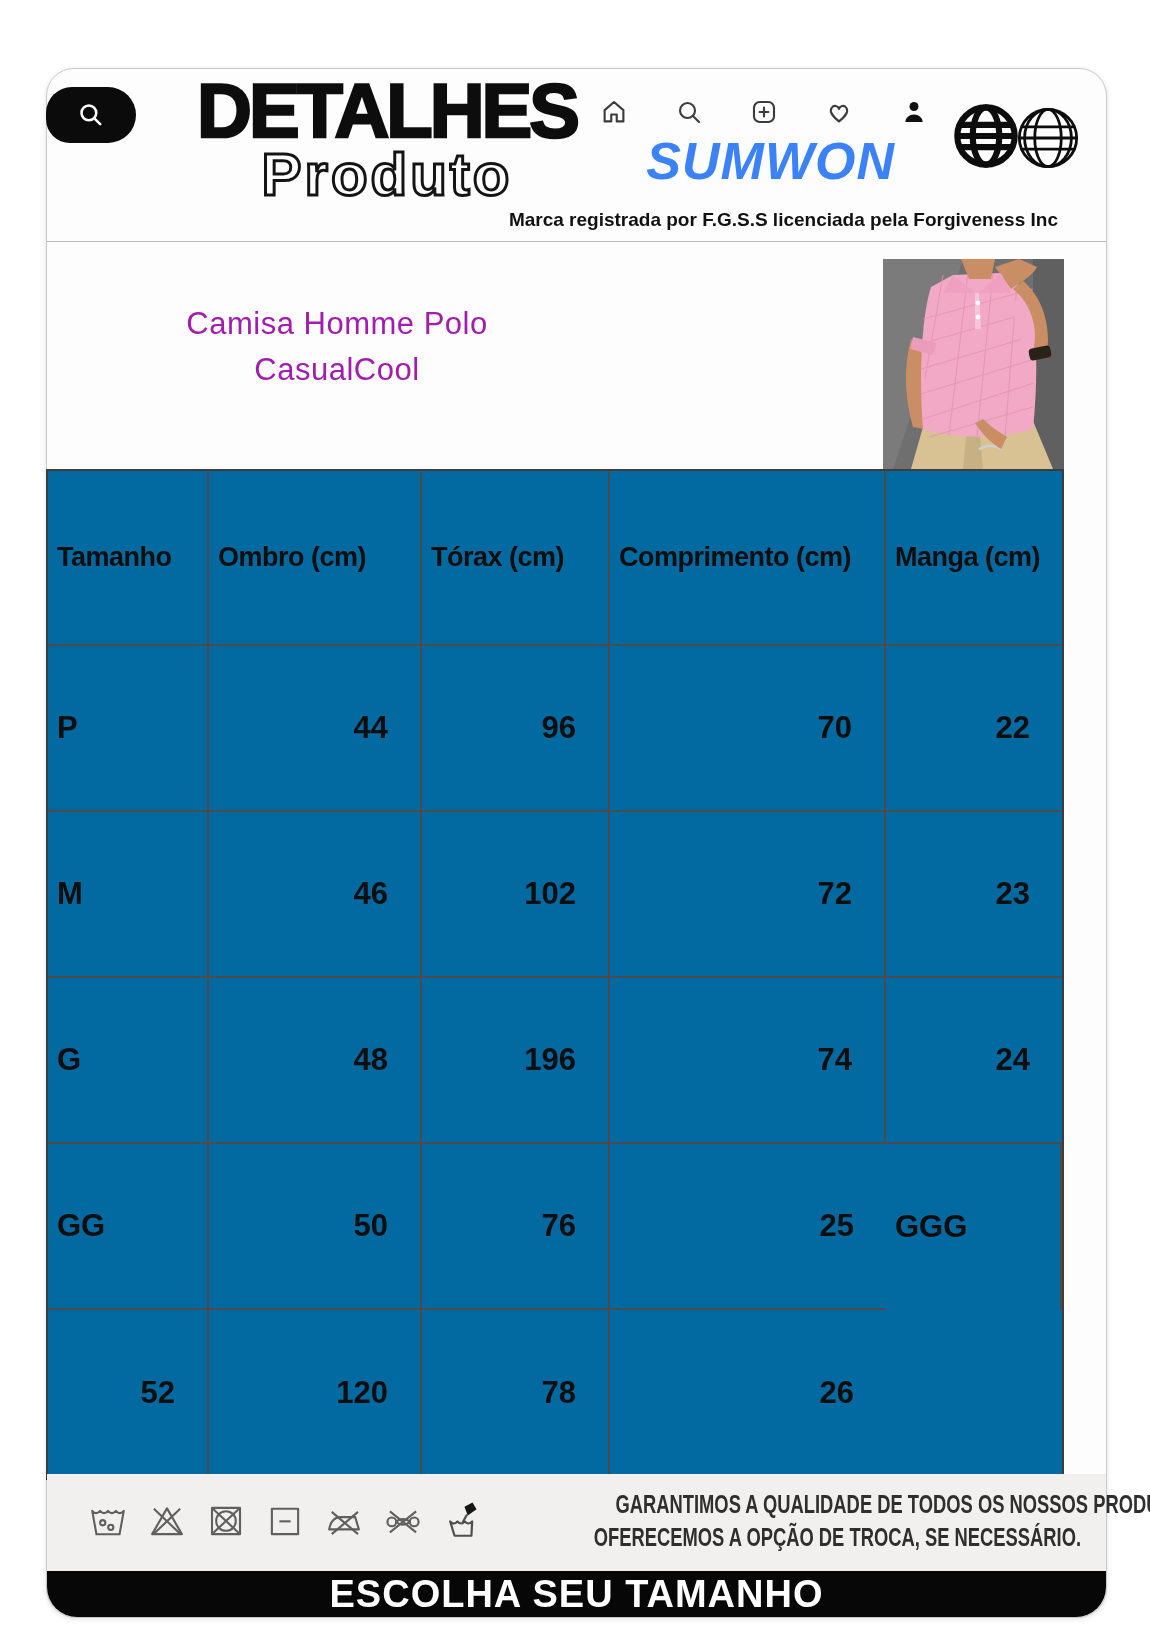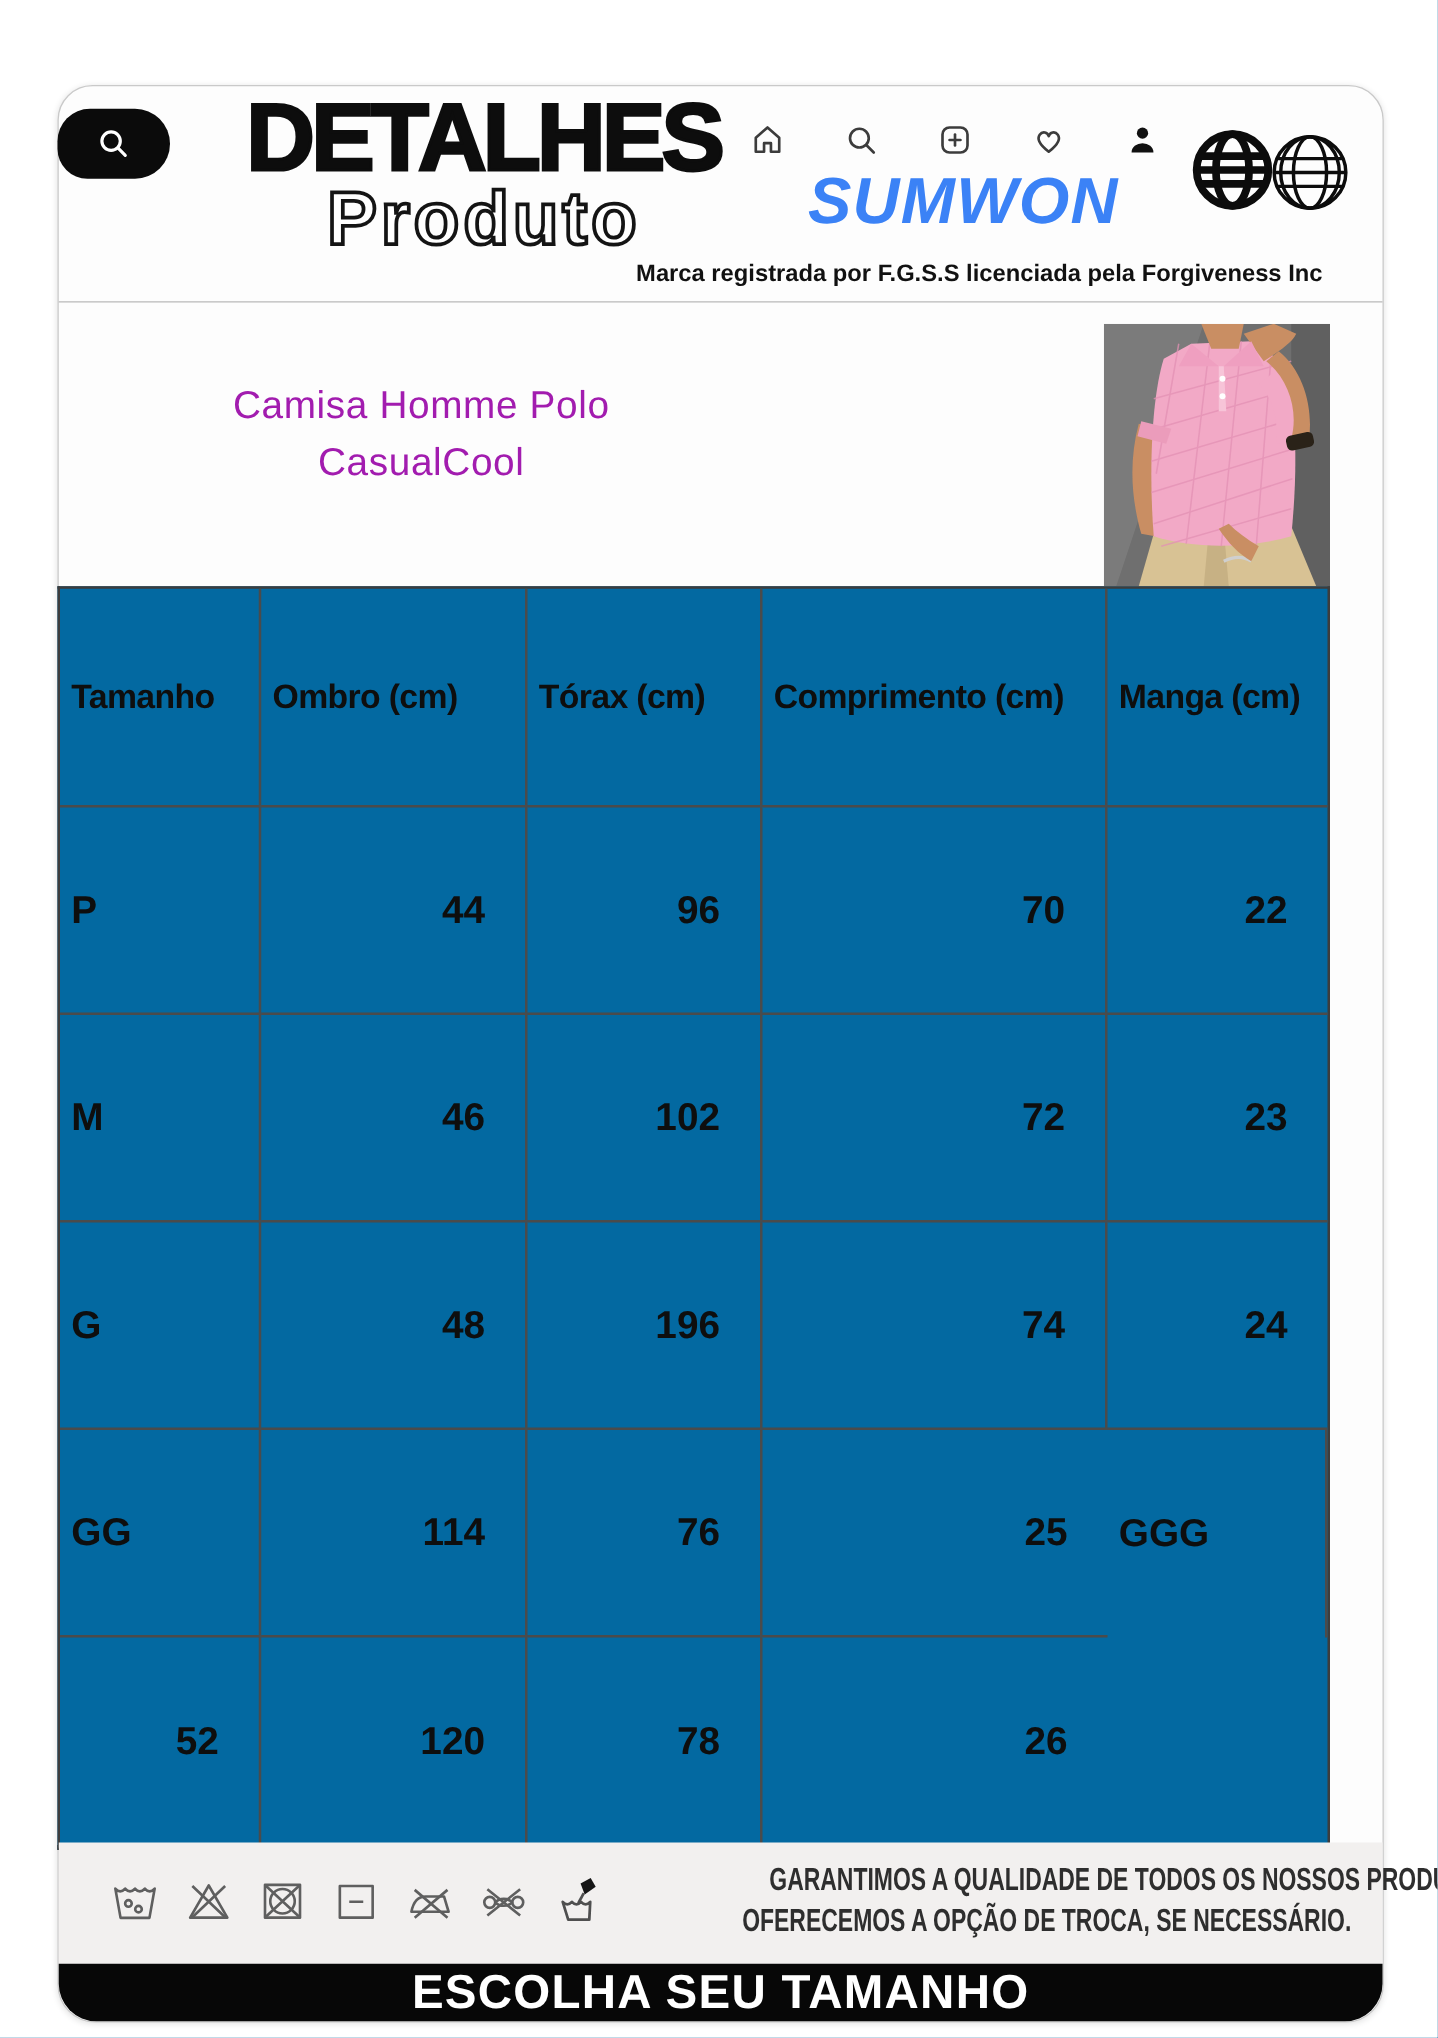--- a/index.html
+++ b/index.html
@@ -177,21 +177,21 @@
     <div class="cell num">72</div>
     <div class="cell num last-col">23</div>
 
     <div class="cell size">G</div>
     <div class="cell num">48</div>
     <div class="cell num">196</div>
     <div class="cell num">74</div>
     <div class="cell num last-col">24</div>
 
     <div class="cell size">GG</div>
-    <div class="cell num">114</div>
+    <div class="cell num">50</div>
     <div class="cell num">76</div>
     <div class="cell num last-col">25</div>
 
     <div class="cell size last-row">GGG</div>
     <div class="cell num last-row">52</div>
     <div class="cell num last-row">120</div>
     <div class="cell num last-row">78</div>
     <div class="cell num last-col last-row">26</div>
   </div>
 

